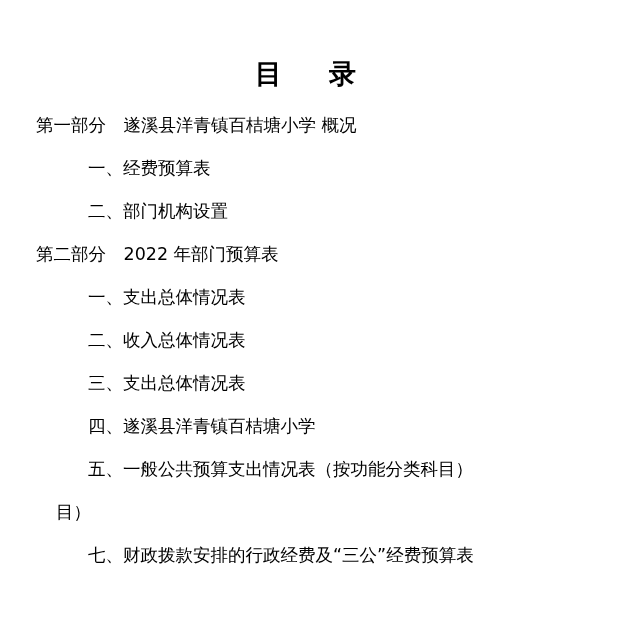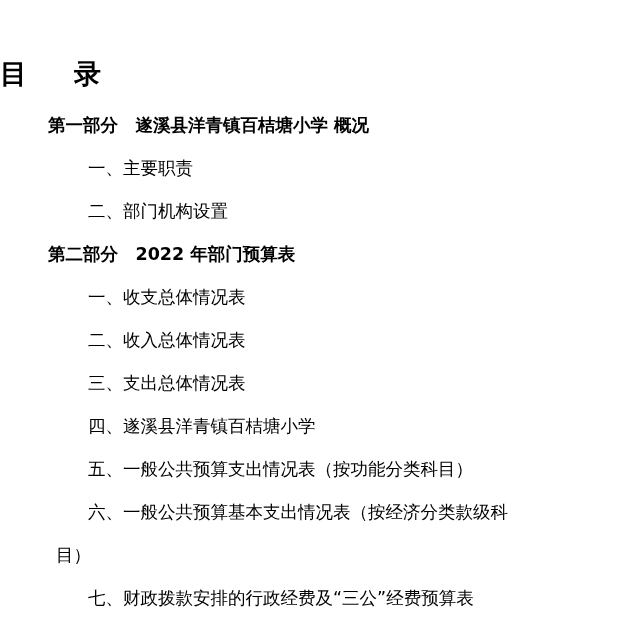--- a/index.html
+++ b/index.html
@@ -19,44 +19,43 @@
     width: 621px;
     height: 641px;
     background: #ffffff;
     box-sizing: border-box;
   }
   .doc-title {
     position: absolute;
     top: 56px;
     left: 0;
     width: 621px;
-    text-align: left;
+    text-align: center;
     font-size: 27px;
     font-weight: bold;
     letter-spacing: 10px;
     font-family: "DejaVu Serif", "Liberation Serif", serif;
   }
   .toc {
     position: absolute;
     top: 104px;
     left: 0;
     width: 621px;
   }
   .toc-line {
     box-sizing: border-box;
     font-size: 17.5px;
     line-height: 43px;
     height: 43px;
     white-space: nowrap;
     color: #000;
   }
   .toc-line.part {
-    font-weight: bold;
+    font-weight: normal;
     padding-left: 36px;
-    margin-left: 12px;
   }
   .toc-line.item {
     padding-left: 88px;
   }
   .toc-line.wrap {
     padding-left: 88px;
     white-space: nowrap;
   }
   .toc-line.cont {
     padding-left: 56px;
@@ -64,26 +63,25 @@
 </style>
 </head>
 <body>
 
 <div class="page">
 
   <div class="doc-title">目　录</div>
 
   <div class="toc">
     <div class="toc-line part">第一部分　遂溪县洋青镇百桔塘小学 概况</div>
-    <div class="toc-line item">一、主要职责</div>
+    <div class="toc-line item">一、经费预算表</div>
     <div class="toc-line item">二、部门机构设置</div>
     <div class="toc-line part">第二部分　2022 年部门预算表</div>
-    <div class="toc-line item">一、收支总体情况表</div>
+    <div class="toc-line item">一、支出总体情况表</div>
     <div class="toc-line item">二、收入总体情况表</div>
     <div class="toc-line item">三、支出总体情况表</div>
     <div class="toc-line item">四、遂溪县洋青镇百桔塘小学</div>
     <div class="toc-line item">五、一般公共预算支出情况表（按功能分类科目）</div>
-    <div class="toc-line wrap">六、一般公共预算基本支出情况表（按经济分类款级科</div>
     <div class="toc-line cont">目）</div>
     <div class="toc-line item">七、财政拨款安排的行政经费及“三公”经费预算表</div>
   </div>
 
 </div>
 
 </body></html>

